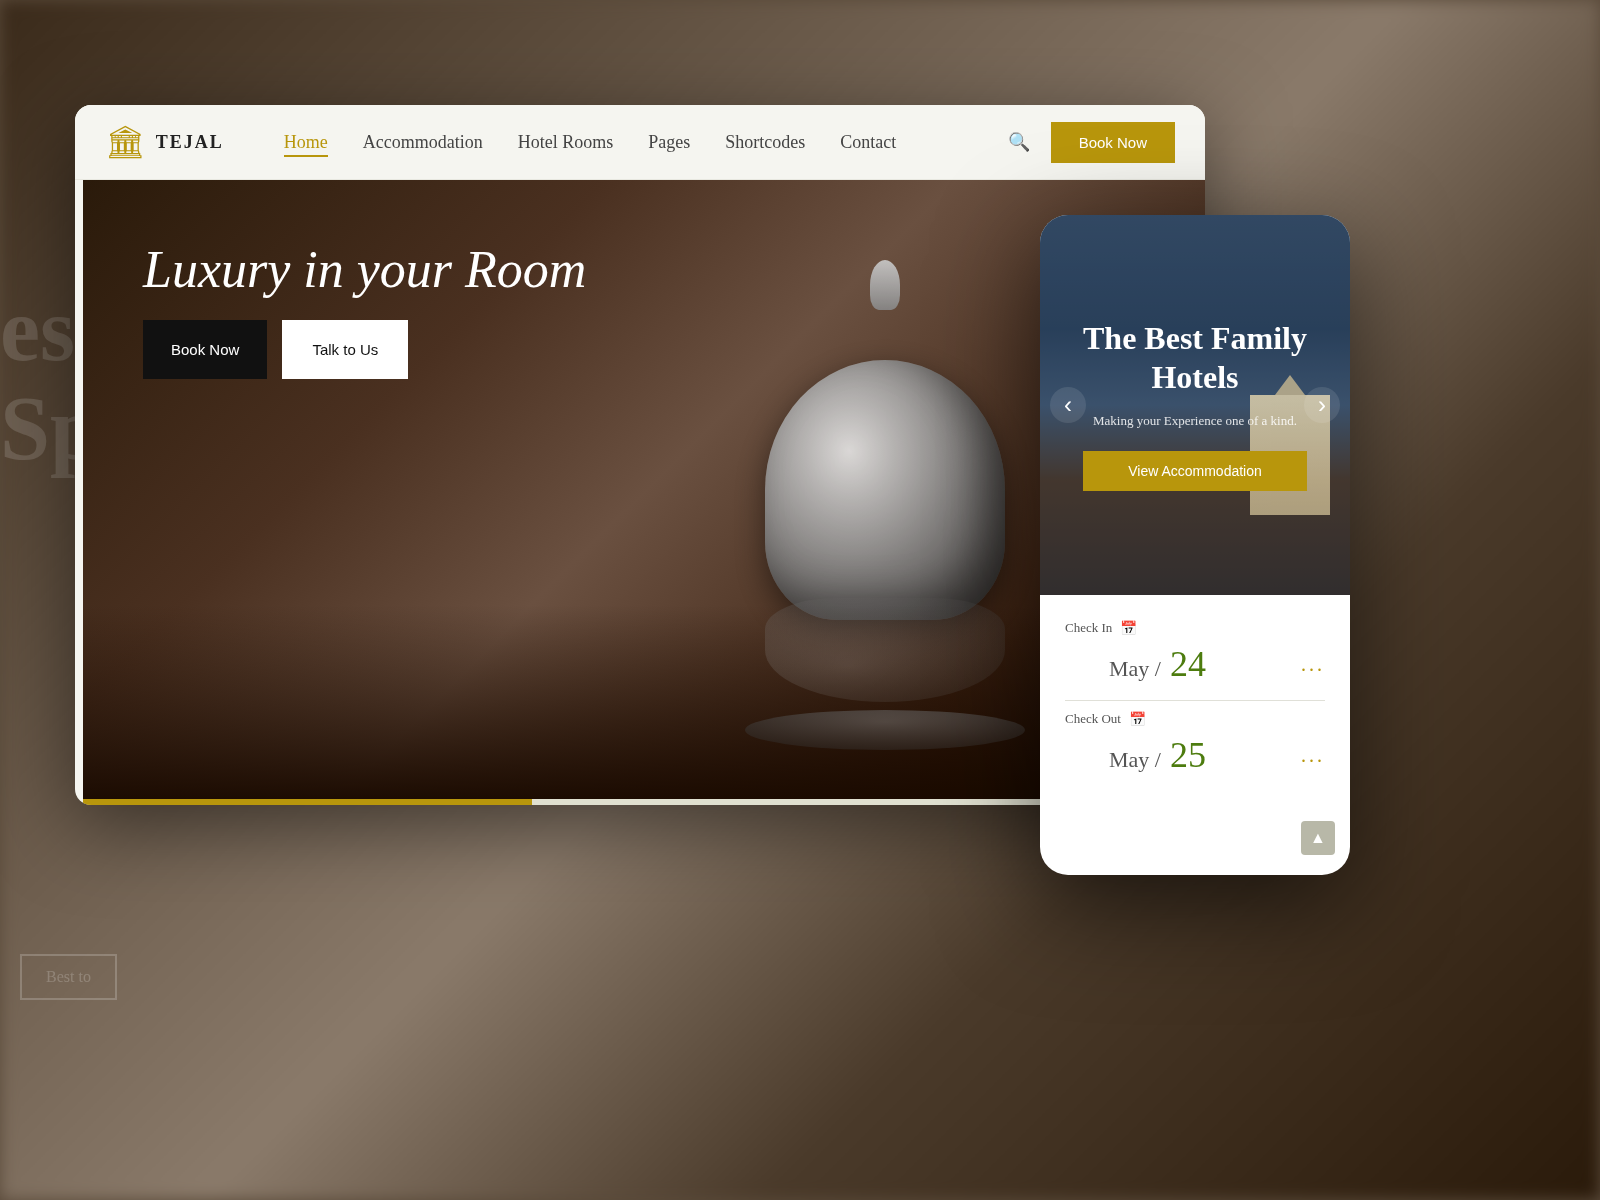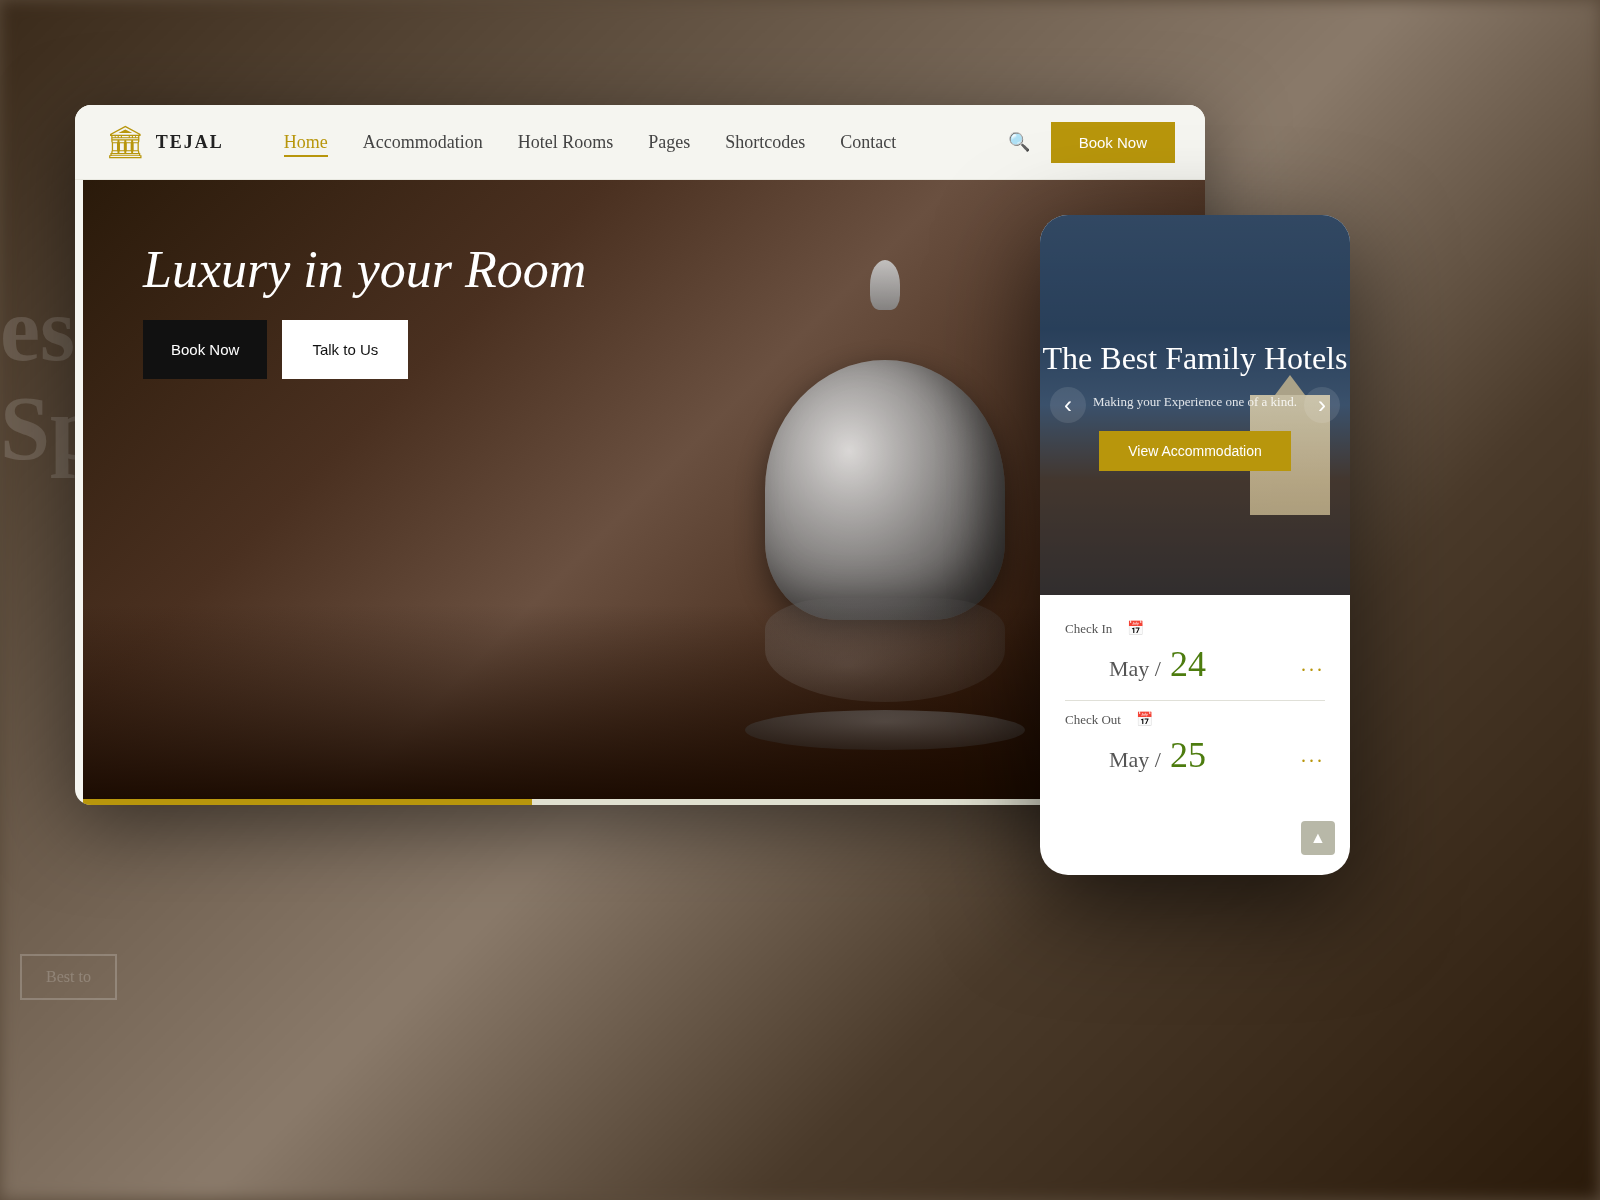--- a/index.html
+++ b/index.html
@@ -321,42 +321,42 @@
       display: flex;
       flex-direction: column;
       align-items: center;
       justify-content: center;
       z-index: 5;
     }
 
     .mobile-hero-title {
       color: white;
       font-size: 32px;
-      font-weight: 400;
+      font-weight: 700;
       text-align: center;
       line-height: 1.2;
       margin-bottom: 15px;
     }
 
     .mobile-hero-subtitle {
       color: rgba(255,255,255,0.85);
       font-size: 13px;
       line-height: 1.5;
       padding: 0 30px;
       margin-bottom: 20px;
     }
 
     .mobile-view-btn {
       background: #b8960c;
       color: white;
       border: none;
       padding: 12px 20px;
       font-size: 14px;
       cursor: pointer;
-      width: 192px;
+      width: 224px;
     }
 
     .mobile-nav-arrows {
       position: absolute;
       top: 50%;
       transform: translateY(-50%);
       left: 0;
       right: 0;
       display: flex;
       justify-content: space-between;
@@ -386,22 +386,22 @@
 
     .booking-field {
       margin-bottom: 15px;
     }
 
     .booking-label {
       font-size: 13px;
       color: #555;
       margin-bottom: 6px;
       display: flex;
-      align-items: center;
-      gap: 15px;
+      align-items: flex-start;
+      gap: 8px;
     }
 
     .calendar-icon {
       font-size: 14px;
     }
 
     .booking-date-row {
       display: flex;
       align-items: center;
       justify-content: space-between;

